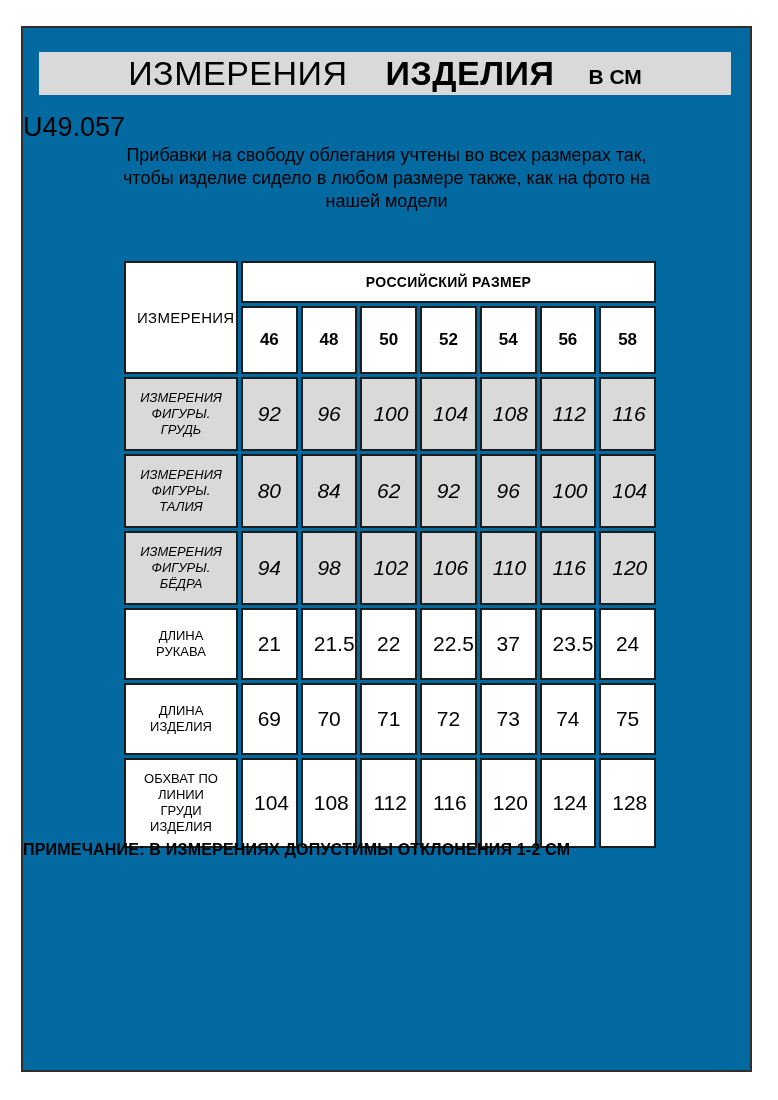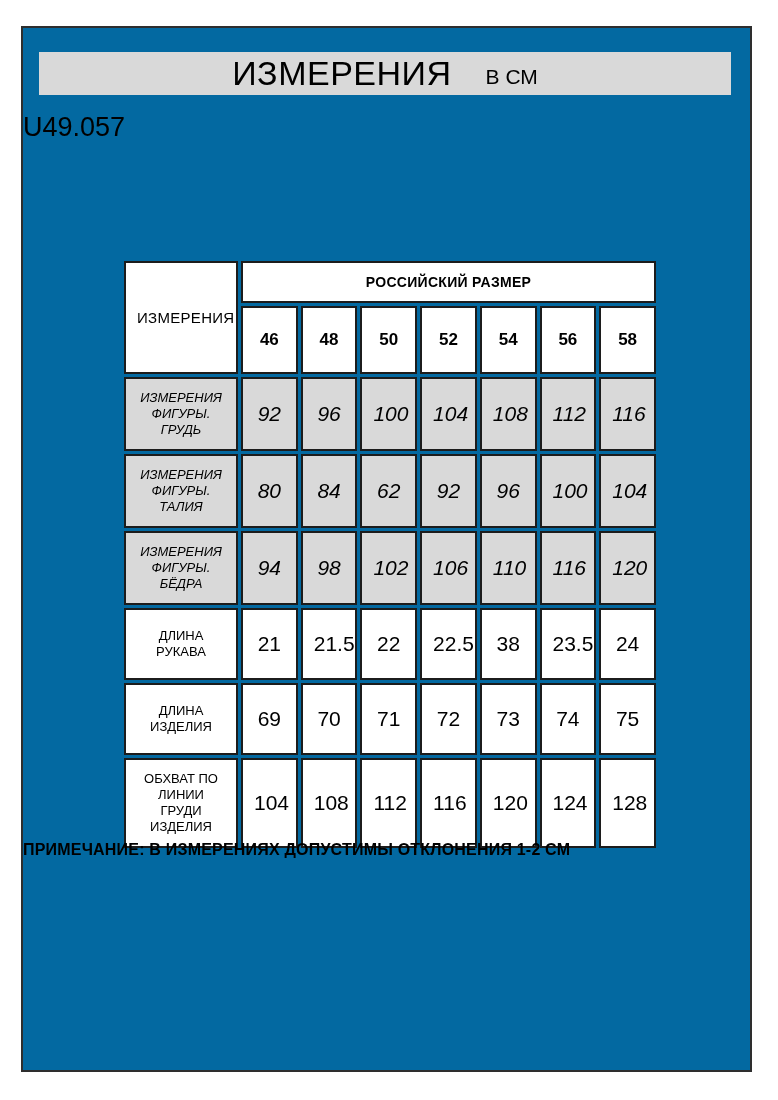--- a/index.html
+++ b/index.html
@@ -36,21 +36,21 @@
     font-weight:400;
     letter-spacing:0.5px;
     white-space:nowrap;
   }
   .title-word.bold{
     font-weight:700;
     margin-left:38px;
   }
   .title-unit{
     font-size:21px;
-    font-weight:400;
+    font-weight:700;
     margin-left:34px;
     position:relative;
     top:3px;
     white-space:nowrap;
     text-align:right;
   }
   .article-code{
     position:absolute;
     left:0;top:84px;
     width:100%;
@@ -121,25 +121,31 @@
     letter-spacing:0.2px;
   }
 </style>
 </head>
 <body>
 
 <div class="page-frame">
 
   <div class="title-bar">
     <span class="title-word">ИЗМЕРЕНИЯ</span>
+    <span class="title-word bold">ИЗДЕЛИЯ</span>
     <span class="title-unit">В СМ</span>
   </div>
 
   <div class="article-code">U49.057</div>
 
+  <div class="subtitle">
+      <div>Прибавки на свободу облегания учтены во всех размерах так,</div>
+      <div>чтобы изделие сидело в любом размере также, как на фото на</div>
+      <div>нашей модели</div>
+    </div>
 
   <table class="size-table">
     <colgroup>
       <col class="col-label">
       <col>
         <col>
         <col>
         <col>
         <col>
         <col>
@@ -190,21 +196,21 @@
           <td class="value-cell">110</td>
           <td class="value-cell">116</td>
           <td class="value-cell">120</td>
         </tr>
         <tr>
           <td class="label-cell">ДЛИНА РУКАВА</td>
           <td class="value-cell">21</td>
           <td class="value-cell">21.5</td>
           <td class="value-cell">22</td>
           <td class="value-cell">22.5</td>
-          <td class="value-cell">38</td>
+          <td class="value-cell">37</td>
           <td class="value-cell">23.5</td>
           <td class="value-cell">24</td>
         </tr>
         <tr>
           <td class="label-cell">ДЛИНА ИЗДЕЛИЯ</td>
           <td class="value-cell">69</td>
           <td class="value-cell">70</td>
           <td class="value-cell">71</td>
           <td class="value-cell">72</td>
           <td class="value-cell">73</td>

